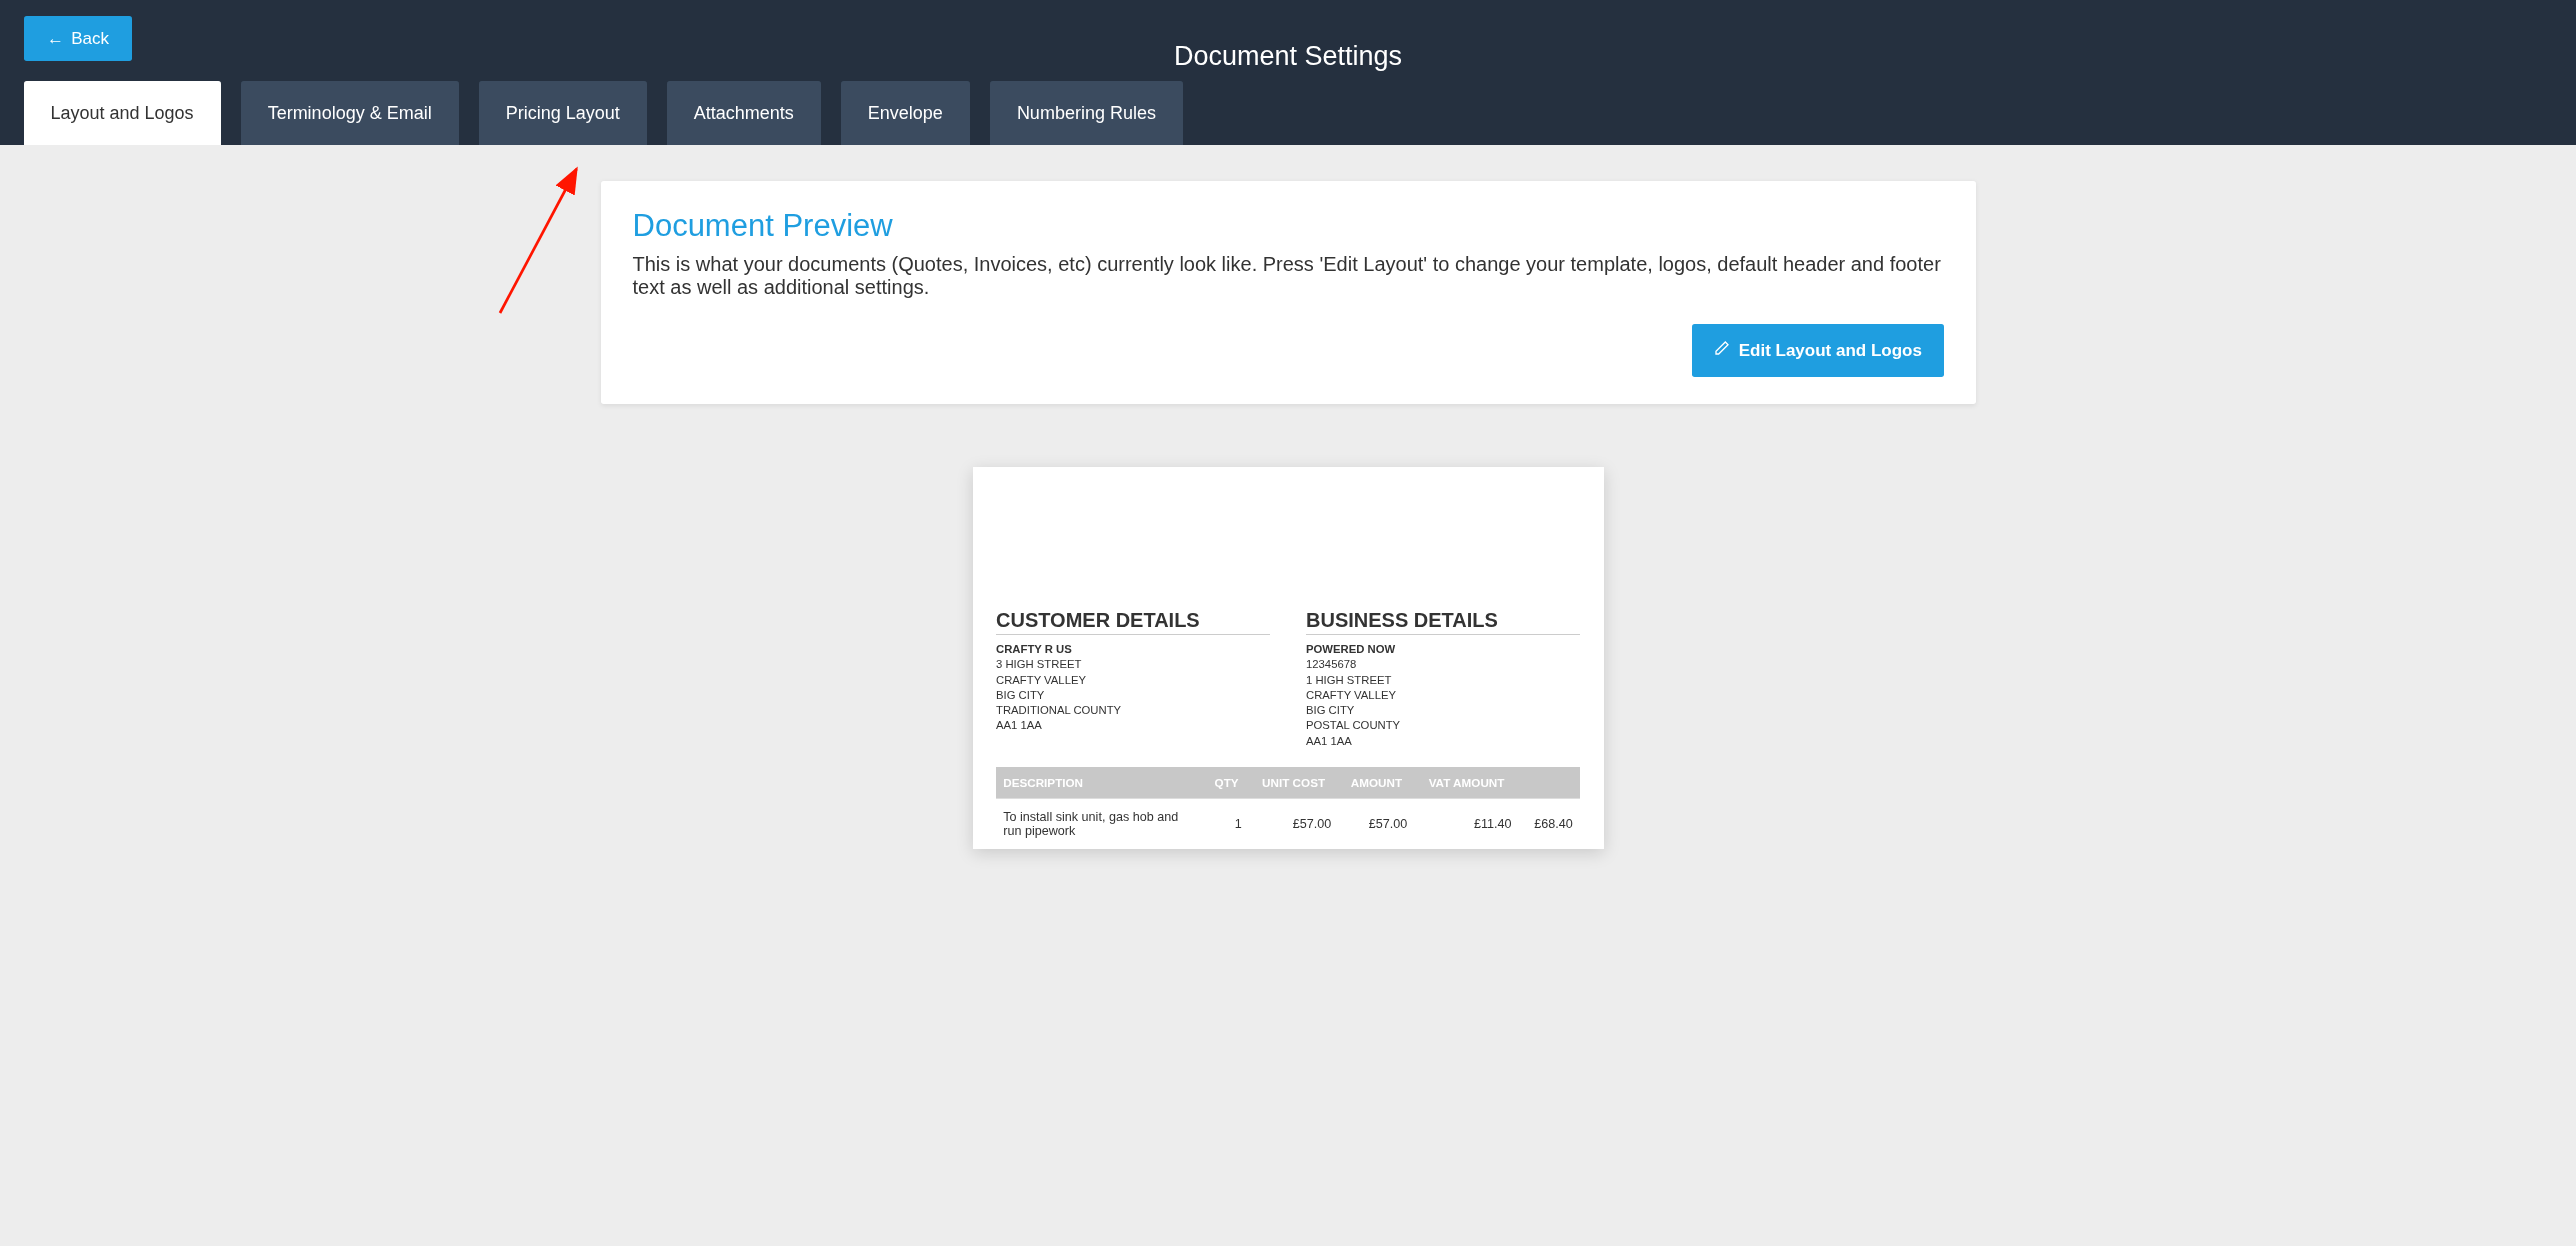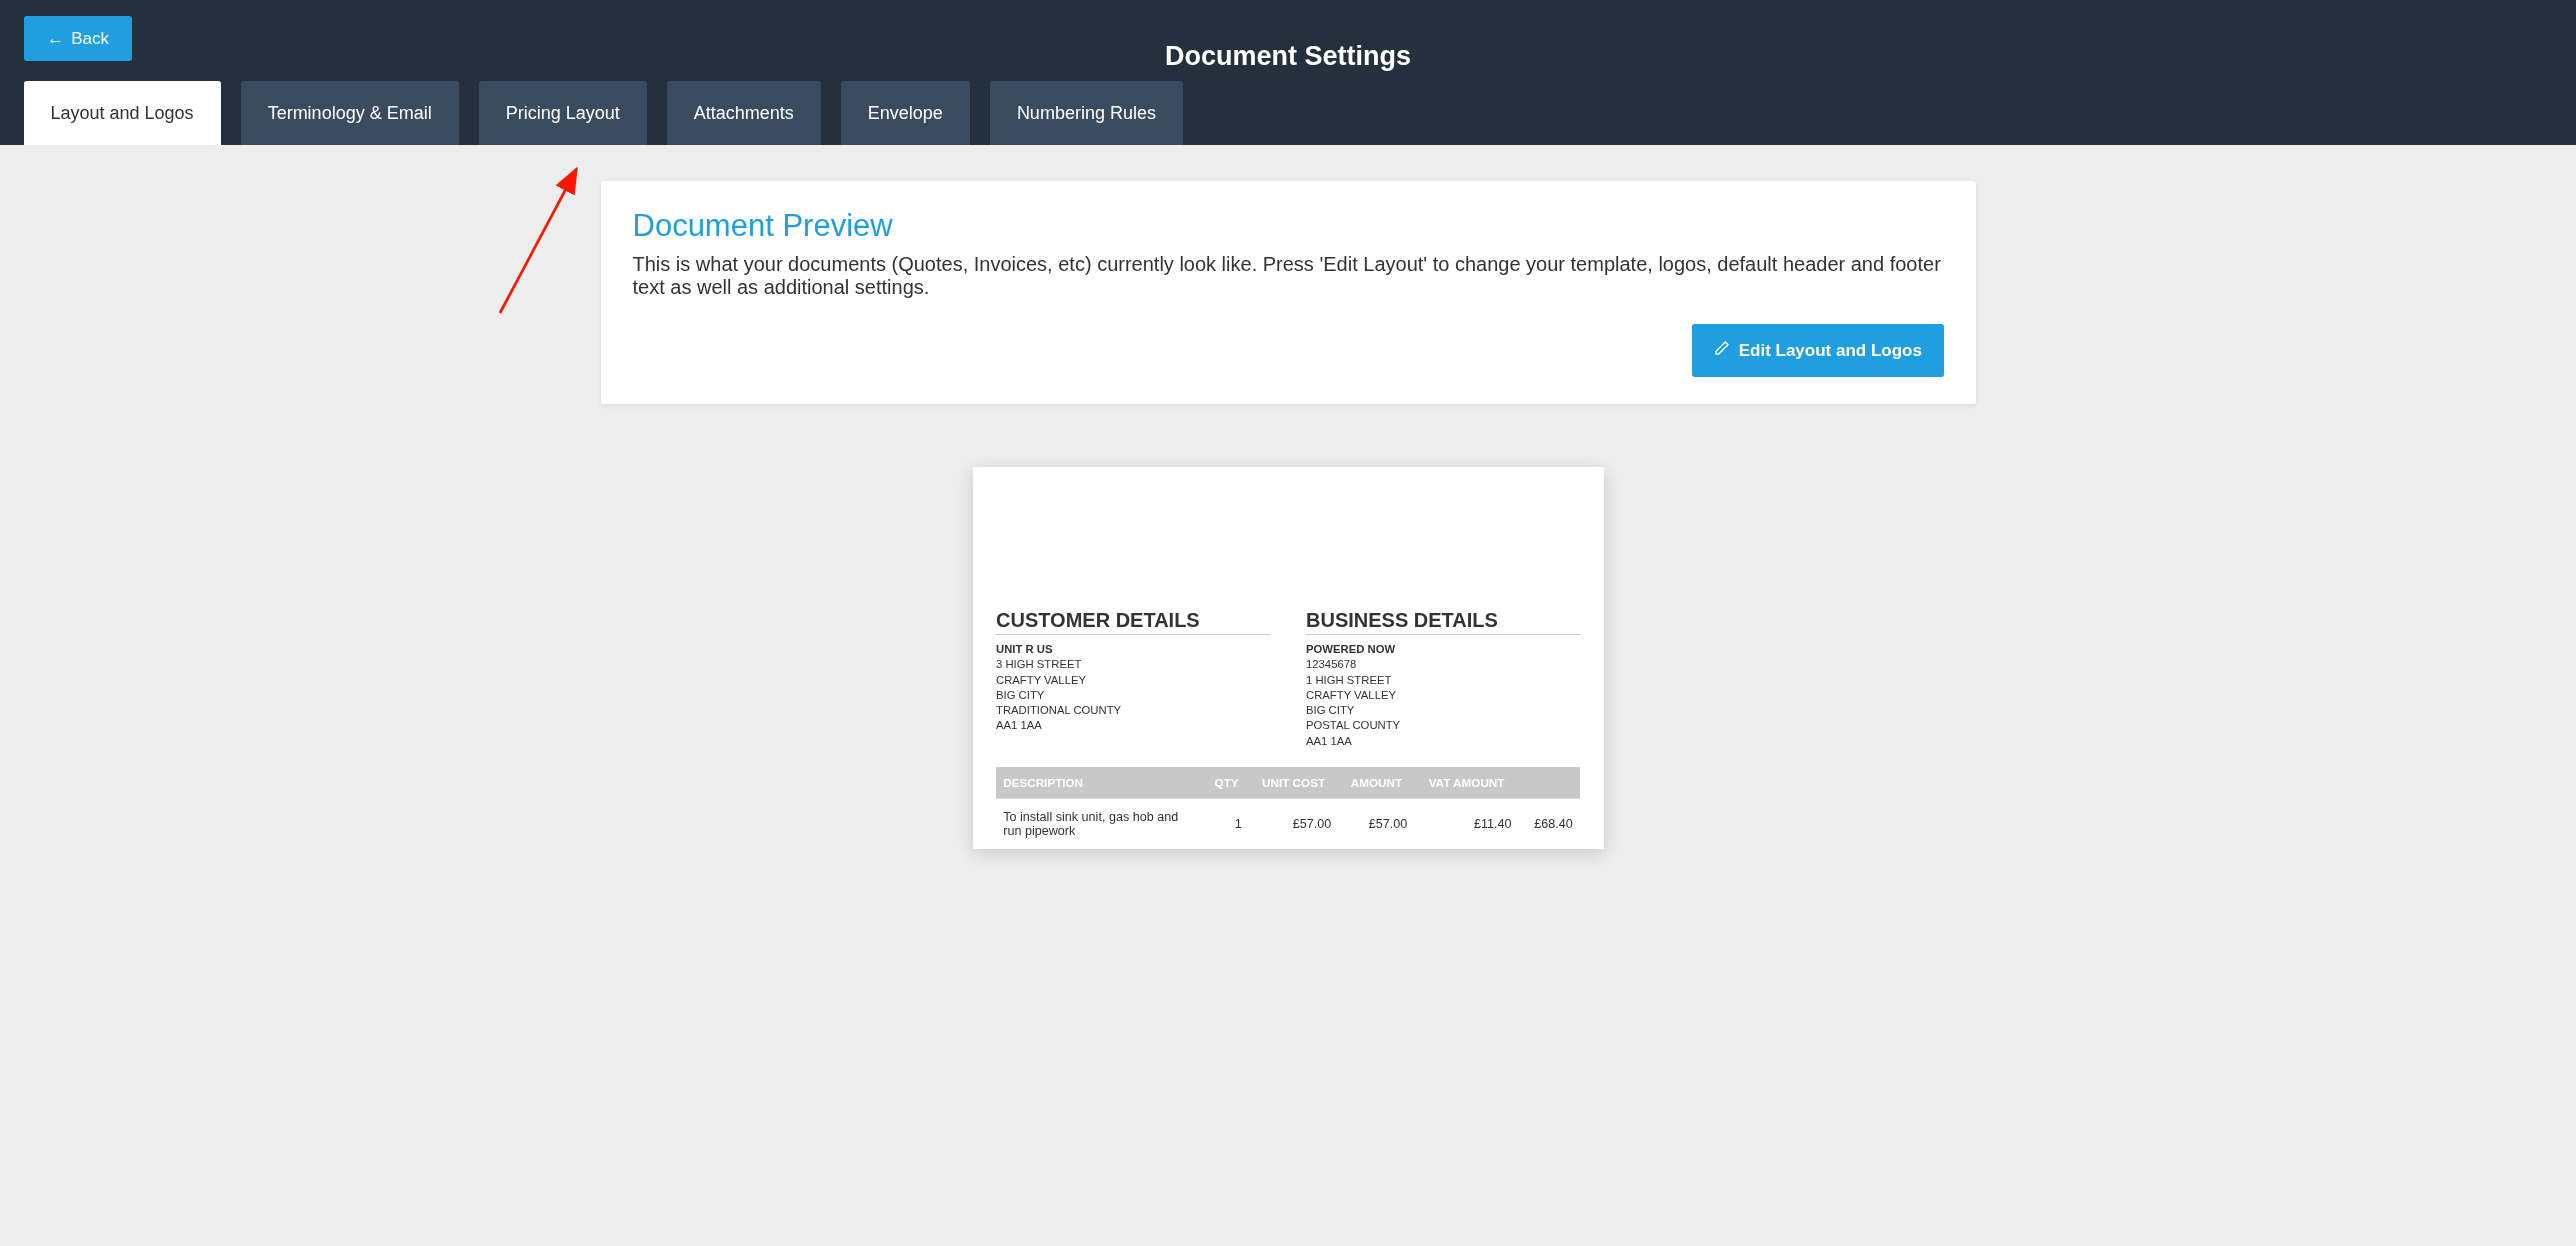--- a/index.html
+++ b/index.html
@@ -26,21 +26,21 @@
       align-items: center;
       gap: 7.2px;
     }
     .page-title {
       position: absolute;
       top: 41px;
       left: 50%;
       transform: translateX(-50%);
       color: #fff;
       font-size: 27px;
-      font-weight: 700;
+      font-weight: 400;
     }
     .tabs-bar {
       background: #25303f;
       padding: 0 23.5px;
       display: flex;
       gap: 20px;
     }
     .tab {
       background: #3b4b5f;
       color: #fff;
@@ -185,21 +185,21 @@
     </button>
   </div>
 
   <div class="doc-preview">
 
     <div class="doc-body">
       <div class="two-col">
         <div class="col">
           <div class="section-head">CUSTOMER DETAILS</div>
           <div class="small">
-            <div class="bold">UNIT R US</div>
+            <div class="bold">CRAFTY R US</div>
             <div>3 HIGH STREET</div>
             <div>CRAFTY VALLEY</div>
             <div>BIG CITY</div>
             <div>TRADITIONAL COUNTY</div>
             <div>AA1 1AA</div>
           </div>
         </div>
         <div class="col">
           <div class="section-head">BUSINESS DETAILS</div>
           <div class="small">

